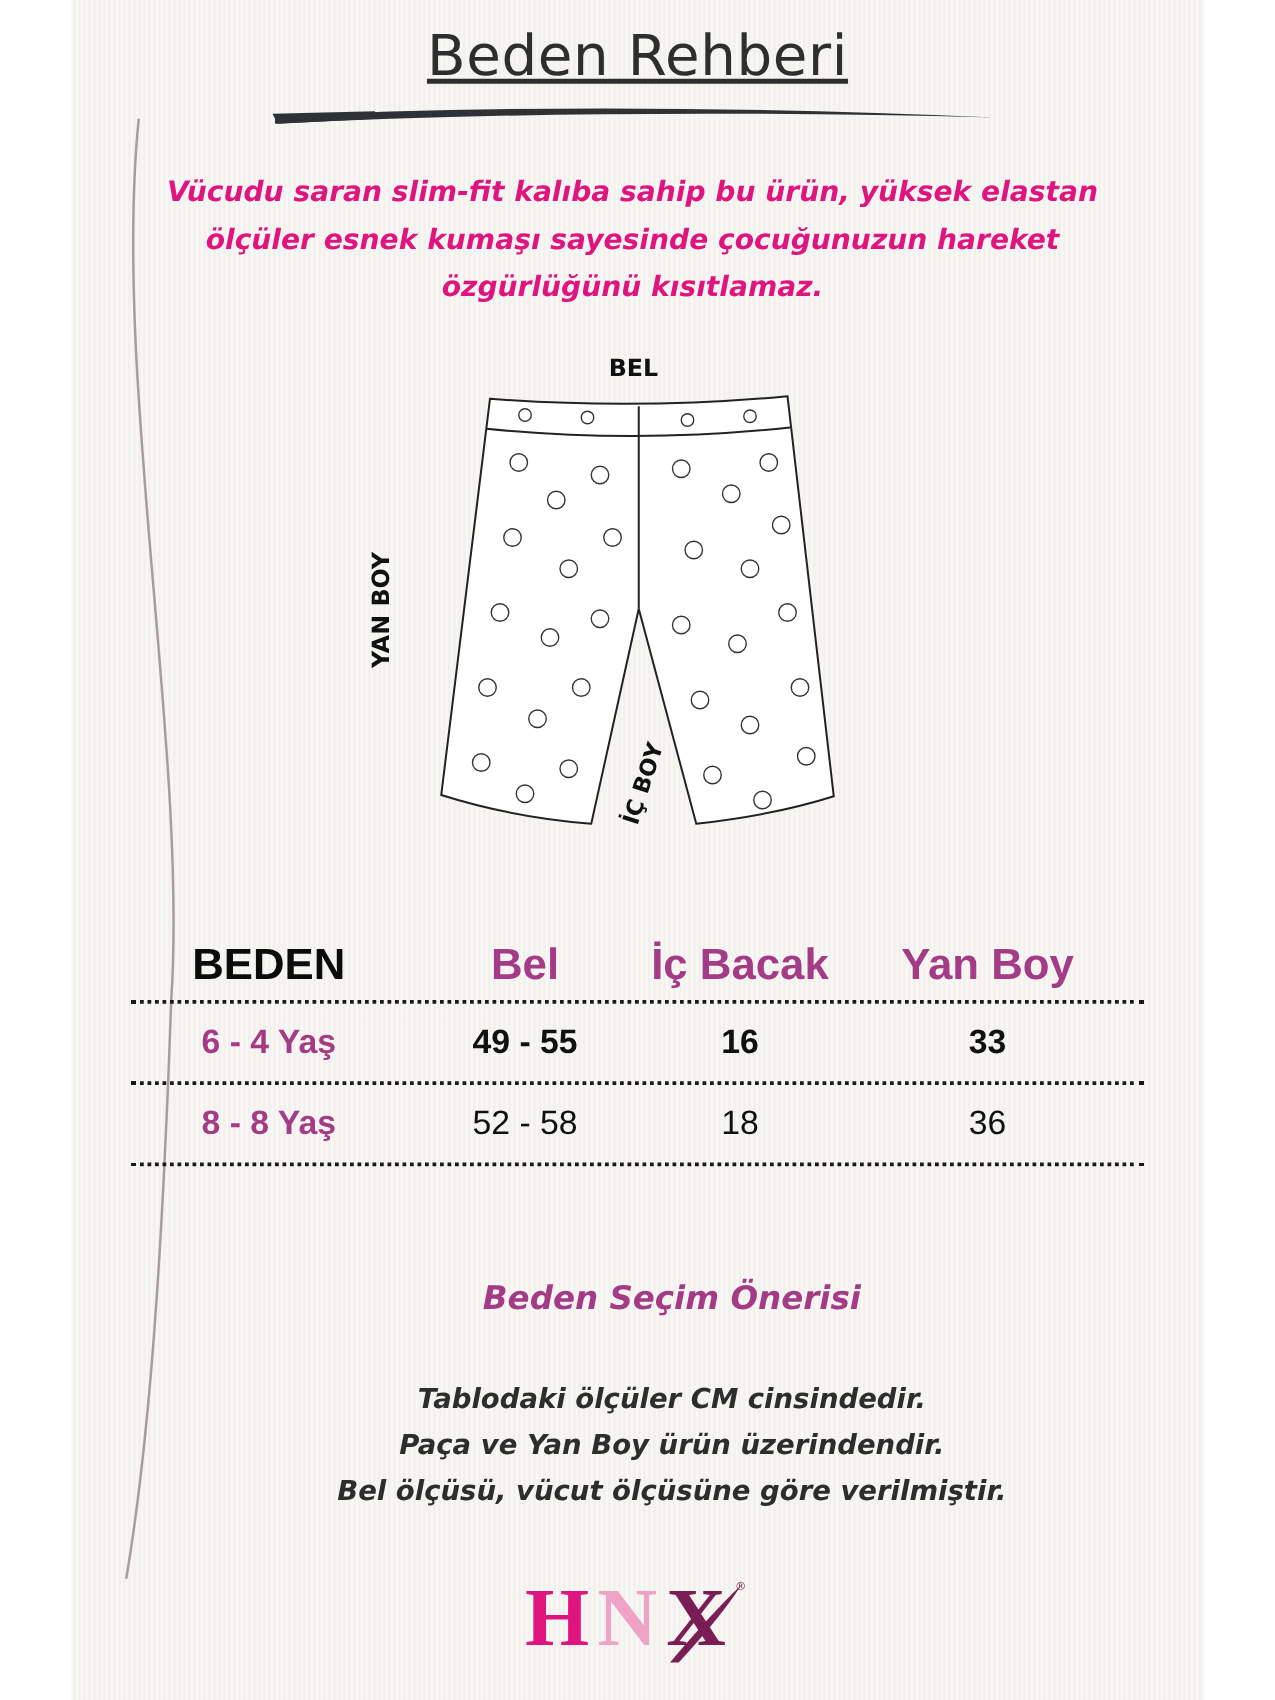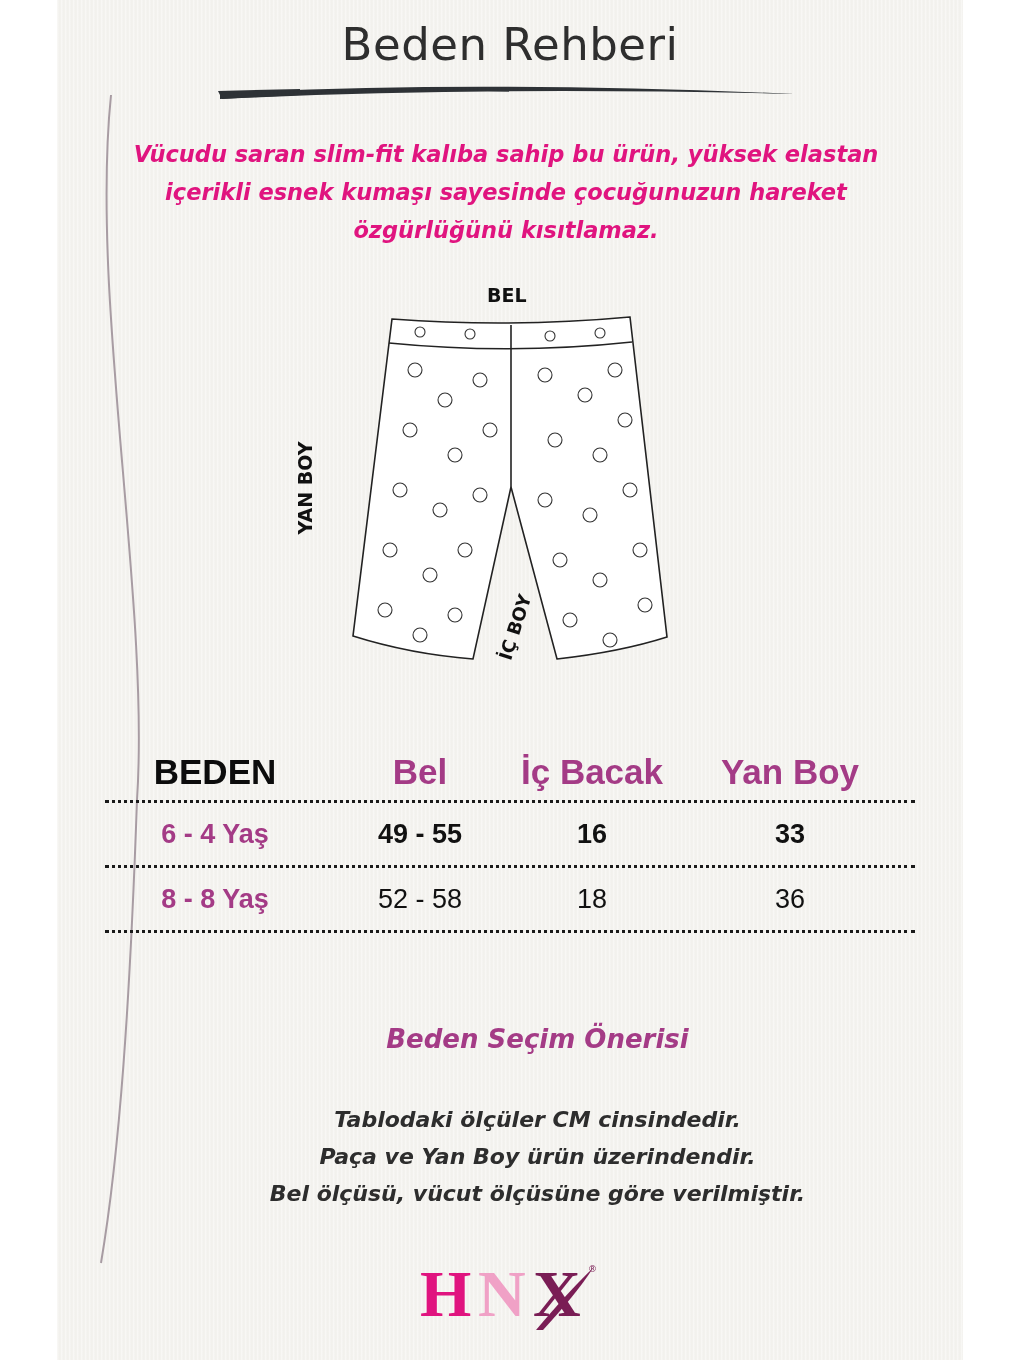--- a/index.html
+++ b/index.html
@@ -8,21 +8,21 @@
     font-family: "DejaVu Sans", sans-serif;
   }
   .card {
     position: absolute; left: 57px; top: 0; width: 906px; height: 1360px;
     background-color: #f4f3ef;
     background-image: repeating-linear-gradient(90deg, rgba(255,255,255,0.35) 0px, rgba(255,255,255,0.35) 1px, rgba(0,0,0,0.012) 2px, rgba(0,0,0,0) 4px);
   }
   .deco-svg { position: absolute; left: 0; top: 0; }
   .title {
     position: absolute; left: 0; width: 1020px; top: 18px; text-align: center;
-    font-family: "DejaVu Sans", sans-serif; font-size: 45px; color: #2e2e2e; letter-spacing: 0.5px;
+    font-family: "DejaVu Sans", sans-serif; font-size: 45px; color: #2e2e2e; letter-spacing: 0.5px; text-decoration: underline;
   }
   .intro {
     position: absolute; left: 56px; width: 900px; top: 135px; text-align: center;
     font-family: "DejaVu Sans", sans-serif; font-weight: bold; font-style: italic;
     font-size: 22.5px; line-height: 38px; color: #e0147f;
   }
   .intro span { display: block; }
   .lbl {
     position: absolute; font-family: "DejaVu Sans", sans-serif; font-weight: bold; color: #111; font-size: 19px;
   }
@@ -107,21 +107,21 @@
       <circle cx="470" cy="334" r="5"></circle>
       <circle cx="550" cy="336" r="5"></circle>
       <circle cx="600" cy="333" r="5"></circle>
   </g>
 </svg>
 
 <div class="title">Beden Rehberi</div>
 
 <div class="intro">
   <span>Vücudu saran slim-fit kalıba sahip bu ürün, yüksek elastan</span>
-  <span>içerikli esnek kumaşı sayesinde çocuğunuzun hareket</span>
+  <span>ölçüler esnek kumaşı sayesinde çocuğunuzun hareket</span>
   <span>özgürlüğünü kısıtlamaz.</span>
 </div>
 
 <div class="lbl lbl-bel">BEL</div>
 <div class="lbl lbl-yan">YAN BOY</div>
 <div class="lbl lbl-ic">İÇ BOY</div>
 
 <div class="size-table">
   <div class="row head">
     <div class="cell c0">BEDEN</div>

